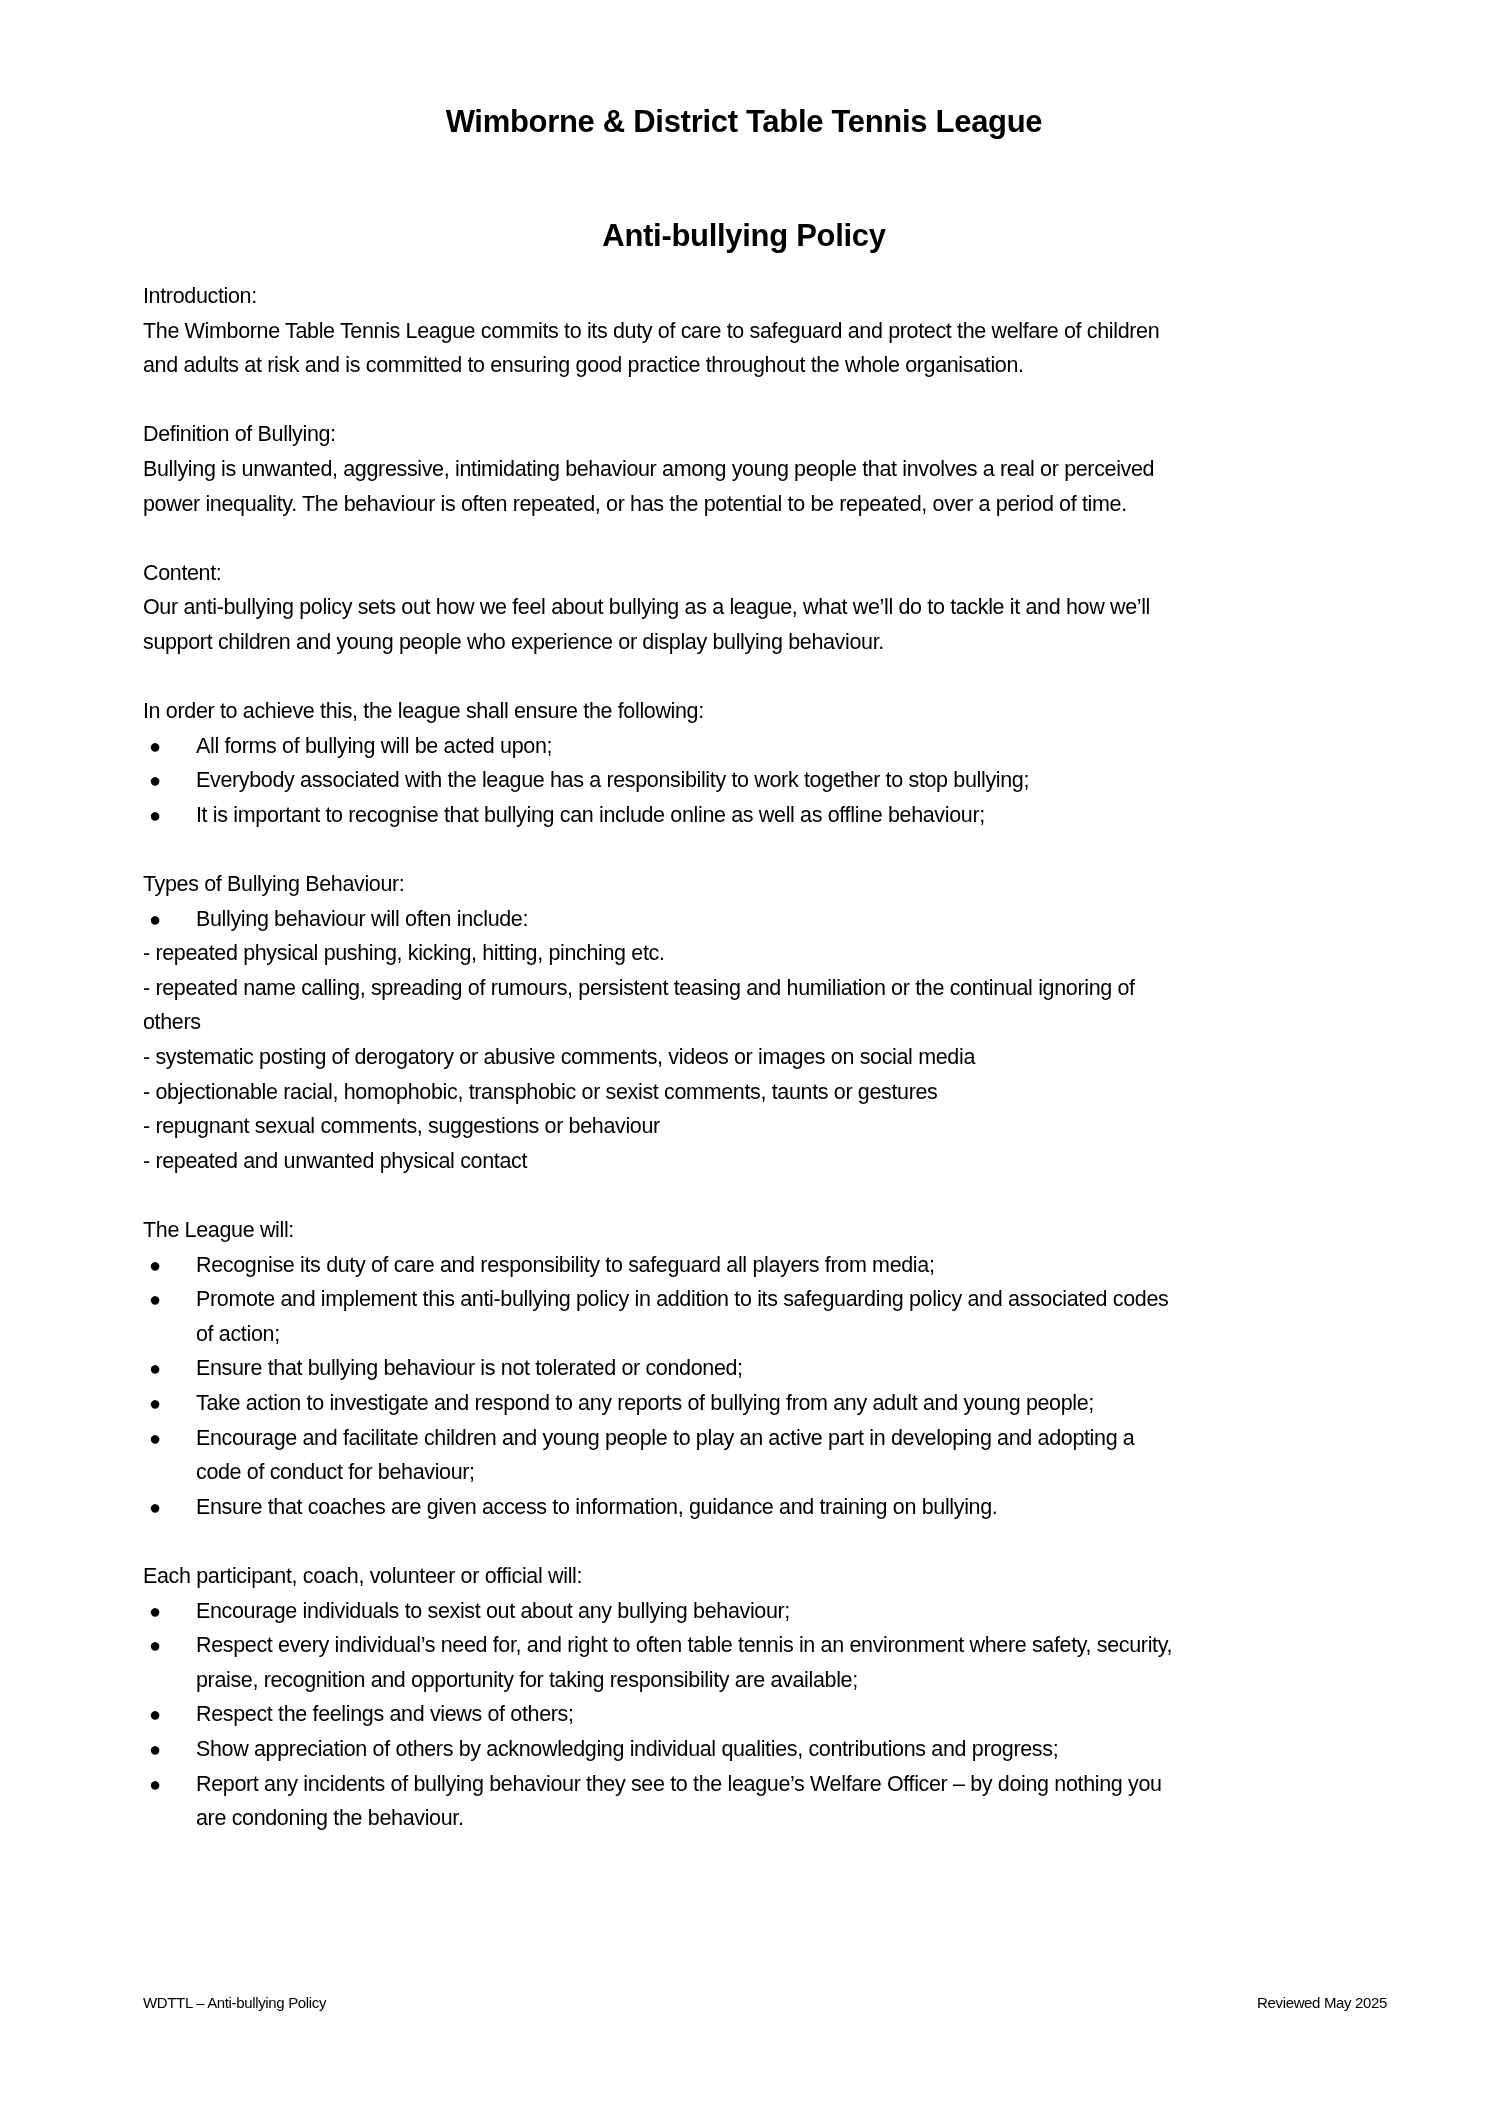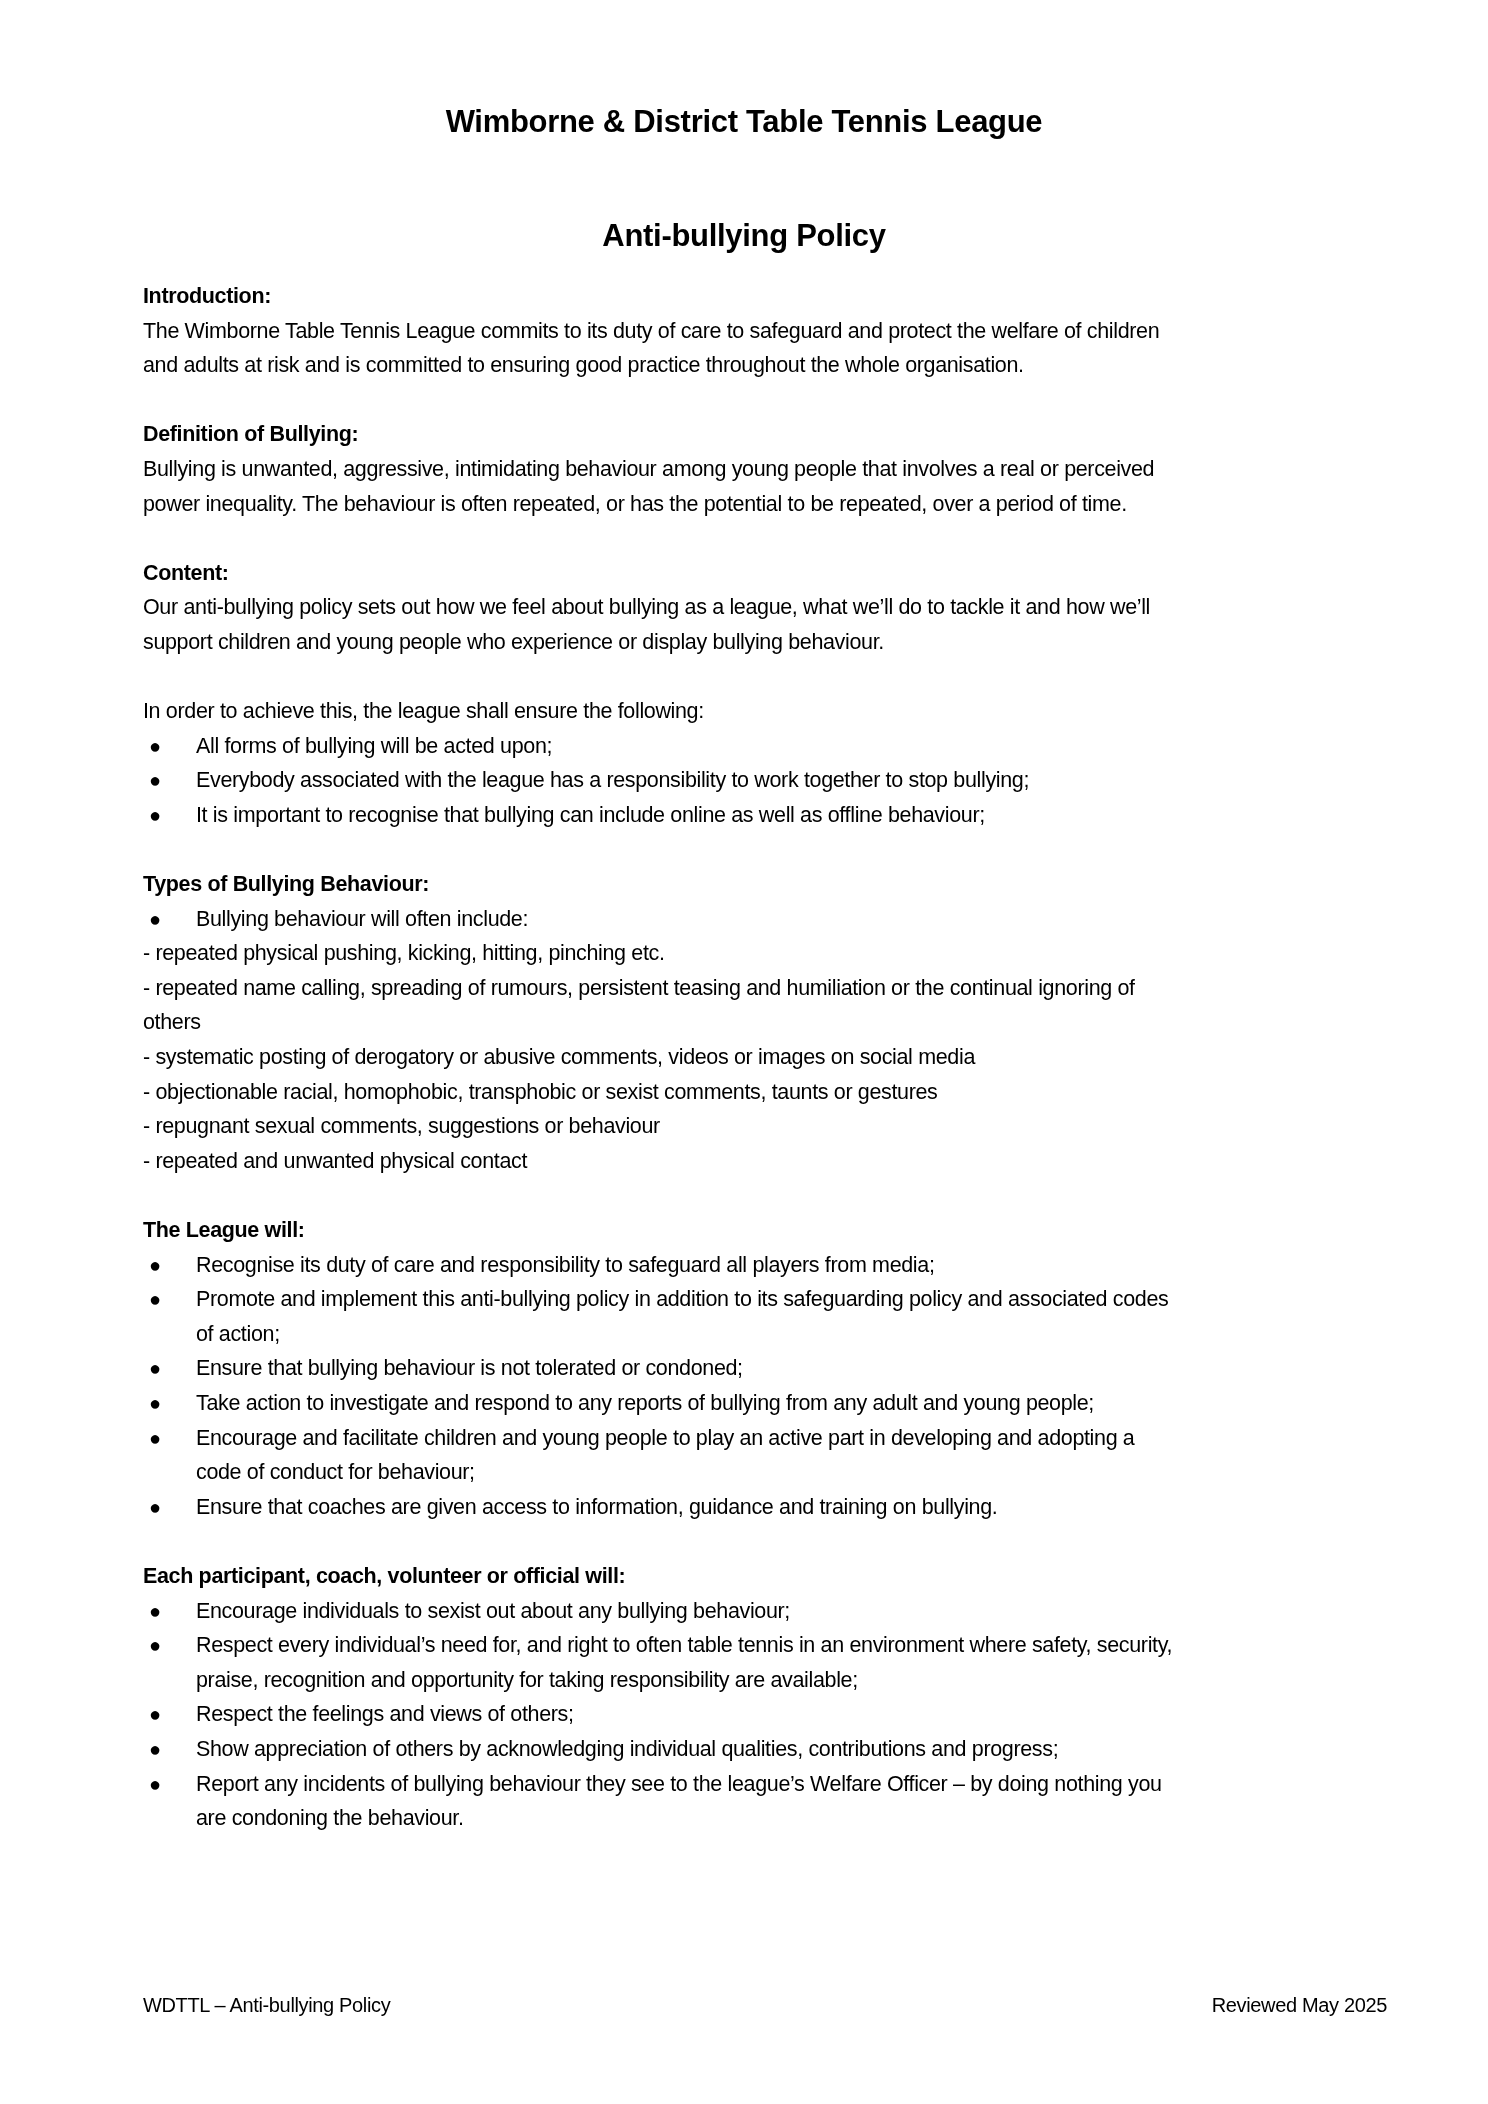--- a/index.html
+++ b/index.html
@@ -5,26 +5,26 @@
   html, body { margin: 0; padding: 0; background: #ffffff; }
   body { width: 1488px; height: 2104px; position: relative; overflow: hidden;
          font-family: "Liberation Sans", "DejaVu Sans", sans-serif; color: #000; }
   .page { position: absolute; left: 0; top: 0; width: 1488px; height: 2104px; background: #fff; }
   .title { position: absolute; left: 0; width: 1488px; text-align: center; font-weight: bold;
            font-size: 31px; letter-spacing: -0.3px; }
   .t1 { top: 104px; }
   .t2 { top: 218px; }
   .body { position: absolute; left: 143px; top: 279px; width: 1260px;
           font-size: 21.5px; line-height: 34.6px; letter-spacing: -0.35px; }
-  .h { font-weight: bold; }
+  .h { font-weight: normal; }
   .p { margin: 0; }
   .gap { height: 34.6px; }
   .bl { position: relative; padding-left: 53px; }
   .bl .dot { position: absolute; left: 6px; top: 0; font-size: 20px; }
-  .footer { position: absolute; top: 1994px; left: 143px; width: 1244px; font-size: 20px;
+  .footer { position: absolute; top: 1994px; left: 143px; width: 1244px; font-size: 15px;
             letter-spacing: -0.35px; display: flex; justify-content: space-between; }
 </style>
 </head>
 <body>
 
 <div class="page">
   <div class="title t1">Wimborne &amp; District Table Tennis League</div>
   <div class="title t2">Anti-bullying Policy</div>
 
   <div class="body">

